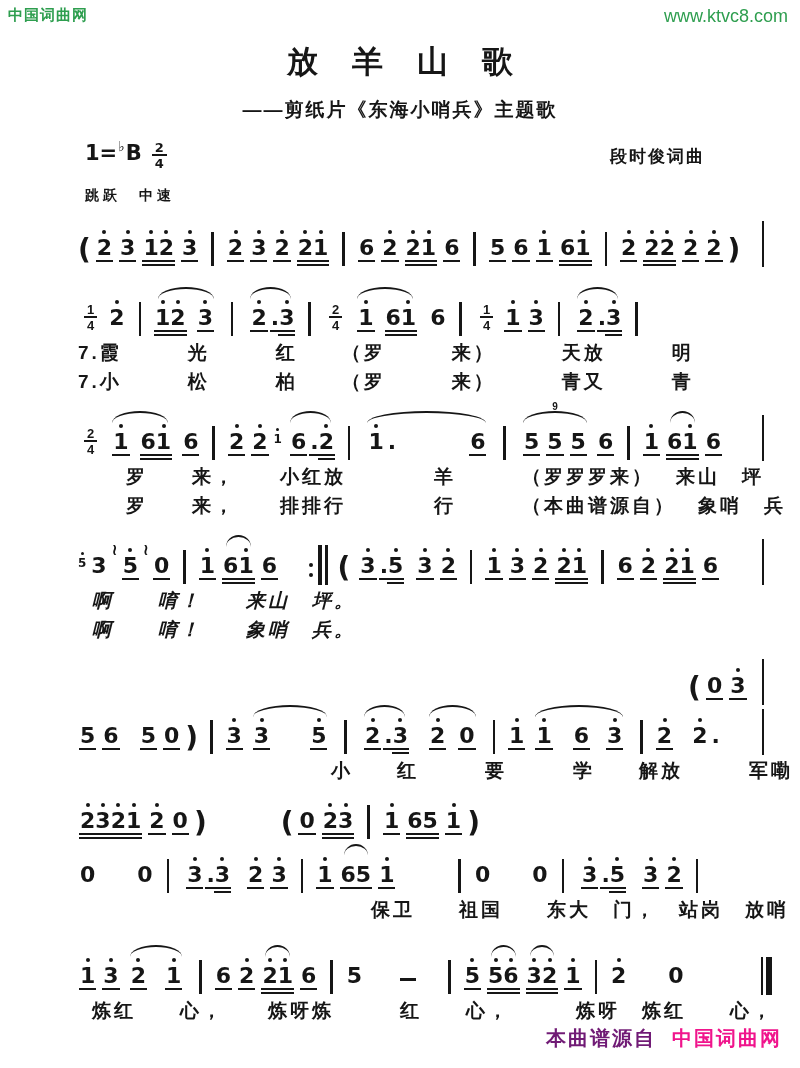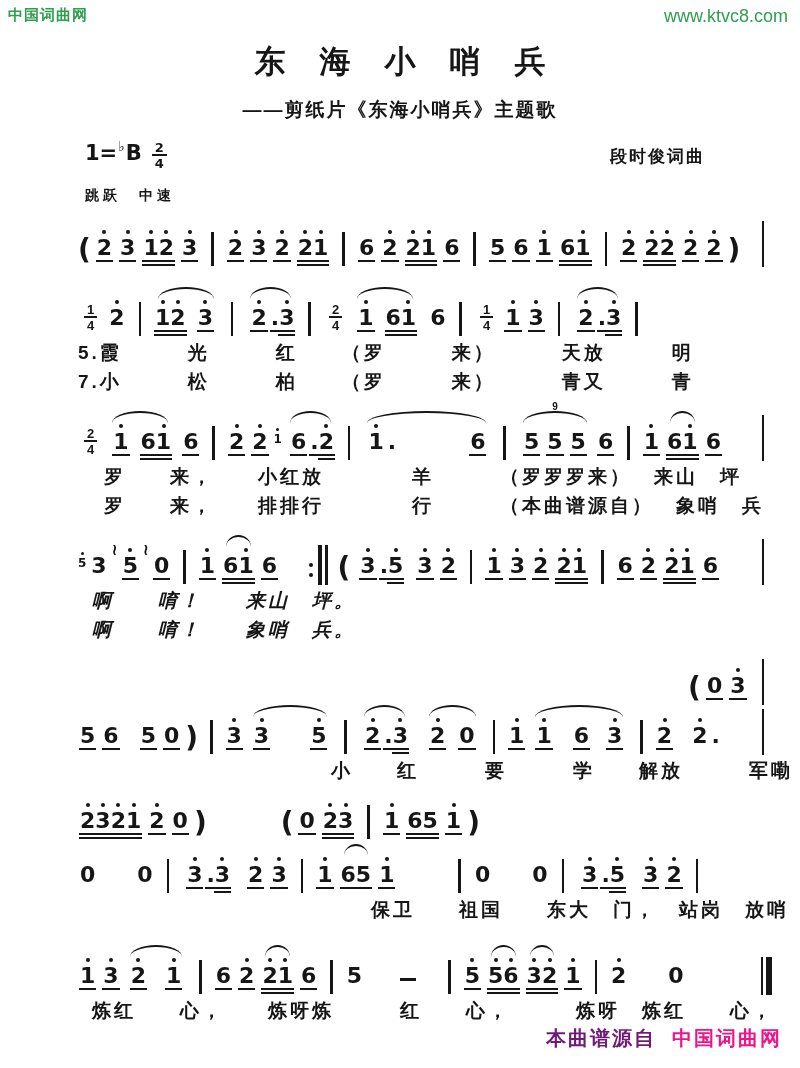--- a/index.html
+++ b/index.html
@@ -48,41 +48,41 @@
   .rb2{width:2.5px;height:40px;background:#161616;display:block;}
   .par{font-family:"DejaVu Sans",sans-serif;font-weight:bold;font-size:28px;line-height:30px;align-self:flex-end;margin:0 2px 2px;}
   .frac{display:inline-flex;flex-direction:column;align-items:center;align-self:flex-end;margin:0 8px 4px;}
   .frac .fn{font-size:13px;font-weight:bold;line-height:12px;}
   .frac .fd{font-size:13px;font-weight:bold;line-height:14px;border-top:2px solid #161616;padding:1px 3px 0;}
   .keysig .frac{margin:1px 0 0 10px;align-self:flex-start;}
   .dash{width:16px;height:3.5px;background:#161616;align-self:flex-end;margin:0 6px 14px;}
   .wavy{font-family:"DejaVu Sans",sans-serif;font-weight:bold;font-size:16px;align-self:flex-end;margin:0 1px 26px;}
   .sp{display:inline-block;height:1px;}
   .lyric{font-weight:bold;font-size:19px;white-space:pre;letter-spacing:3px;line-height:27px;margin-top:2px;}
-  .l2 .lyric{margin-left:2px;} .l3 .lyric{margin-left:28px;} .l4 .lyric{margin-left:16px;font-style:italic;}
+  .l2 .lyric{margin-left:2px;} .l3 .lyric{margin-left:50px;} .l4 .lyric{margin-left:16px;font-style:italic;}
   .l5 .lyric{margin-left:255px;} .l6 .lyric{margin-left:295px;} .l7 .lyric{margin-left:16px;}
   .pickup{justify-content:flex-end;min-height:48px;margin-bottom:-8px;}
   .floatrow{display:flex;align-items:flex-end;min-height:48px;margin-bottom:-4px;}
   .floatrow .notes{min-height:46px;}
   .floatrow .mid{margin-left:70px;}
   .footer{position:absolute;right:18px;bottom:16px;font-size:20px;font-weight:bold;letter-spacing:2px;display:flex;gap:16px;}
   .src-label{color:#701a75;}
   .src-site{color:var(--pink,#f0148c);text-decoration:none;}
 </style>
 </head>
 <body>
 
 <div class="page">
 
   <div class="topbar">
     <a class="site-left" href="#">中国词曲网</a>
     <a class="site-right" href="#">www.ktvc8.com</a>
   </div>
 
-  <h1 class="title">东海小哨兵</h1>
+  <h1 class="title">放羊山歌</h1>
   <div class="subtitle">——剪纸片《东海小哨兵》主题歌</div>
 
   <div class="meta">
     <div class="keysig">
       <span>1=</span>
         <span class="flat">♭</span>
         <span>B</span>
       <span class="frac">
         <span class="fn">2</span>
         <span class="fd">4</span>
@@ -425,21 +425,21 @@
               <span class="dots">
                 <i></i>
               </span>
               <span class="ch">3</span>
               <span class="u u1"></span>
               <span class="u u2"></span>
             </span>
           </span>
           <span class="bar"></span>
         </div>
-      <div class="lyric">5.霞　　　光　　　红　　（罗　　　来）　　　天放　　　明</div>
+      <div class="lyric">7.霞　　　光　　　红　　（罗　　　来）　　　天放　　　明</div>
       <div class="lyric">7.小　　　松　　　柏　　（罗　　　来）　　　青又　　　青</div>
     </section>
 
     <section class="line l3">
       <div class="notes">
           <span class="frac">
             <span class="fn">2</span>
             <span class="fd">4</span>
           </span>
           <span class="grp arc">

